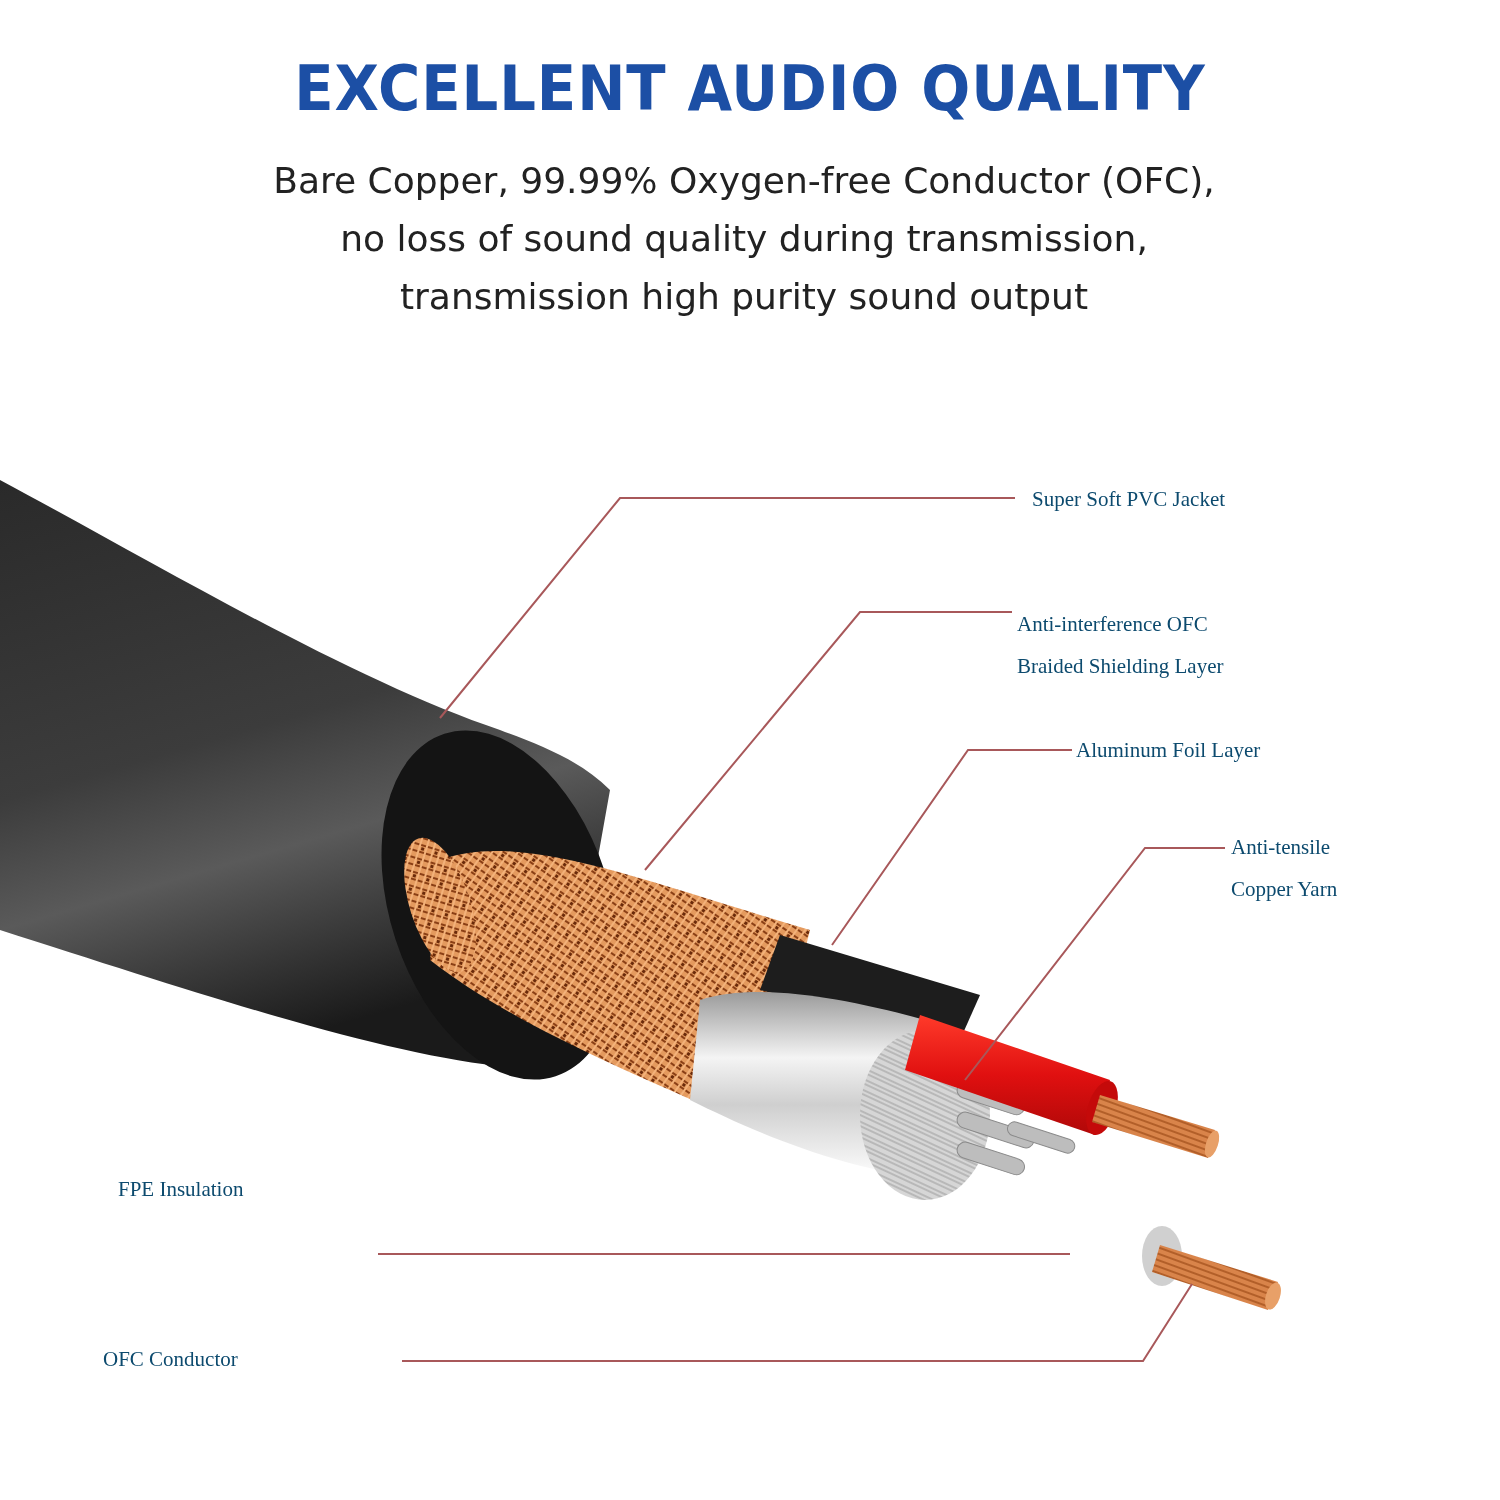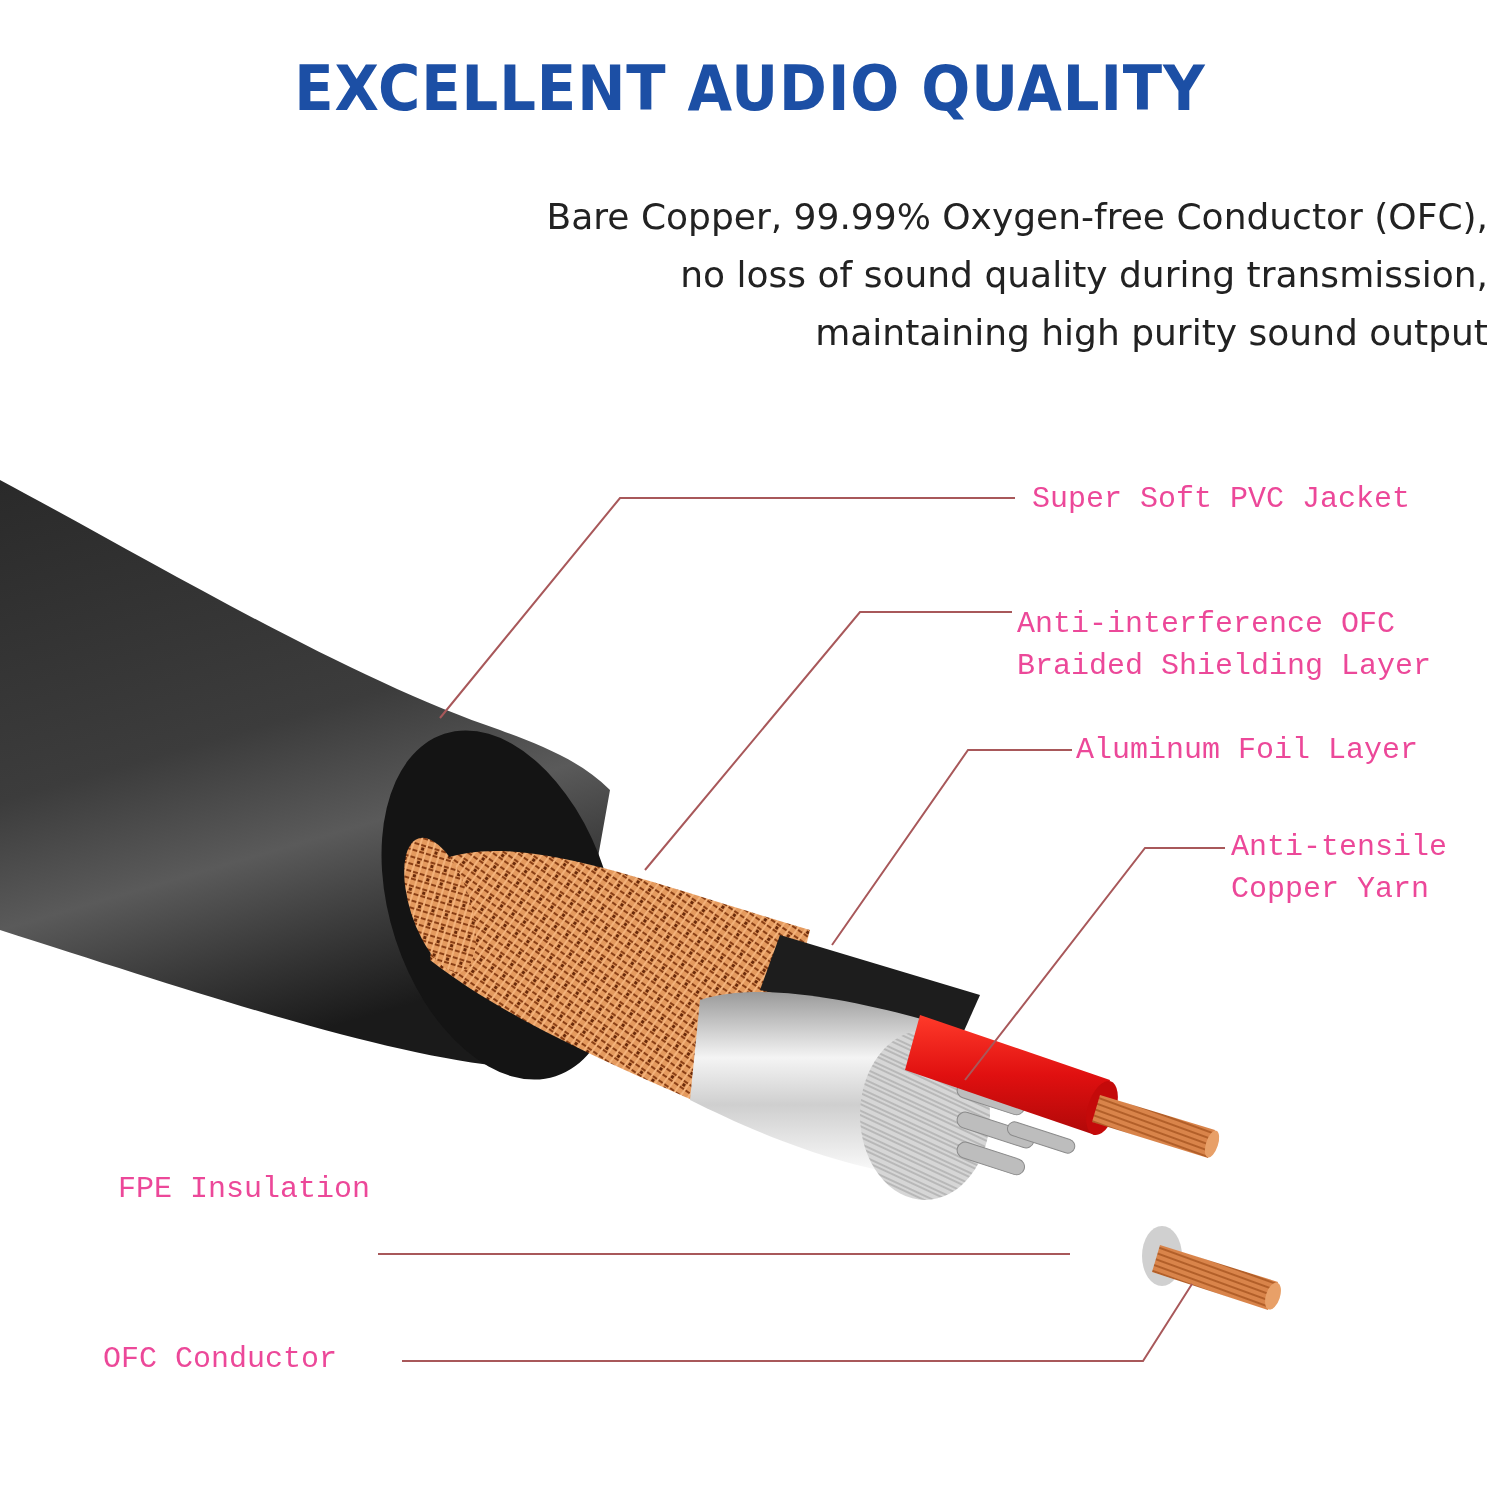--- a/index.html
+++ b/index.html
@@ -1,31 +1,31 @@
 <!DOCTYPE html>
 <html><head>
 <meta charset="utf-8">
 <style>
   html, body { margin:0; padding:0; background:#ffffff; }
   body { width:1500px; height:1500px; position:relative; overflow:hidden; font-family:"Liberation Sans", sans-serif; }
   .title { position:absolute; top:52px; left:0; width:1500px; text-align:center; font-family:"DejaVu Sans", sans-serif; font-weight:bold; font-size:62px; letter-spacing:1px; color:#1c4fa5; transform:scaleX(0.93); }
-  .desc { position:absolute; top:152px; left:0; width:1488px; text-align:right; font-family:"DejaVu Sans", sans-serif; font-size:36px; line-height:58px; color:#222;margin-top:36px; }
+  .desc { position:absolute; top:152px; left:0; width:1488px; text-align:center; font-family:"DejaVu Sans", sans-serif; font-size:36px; line-height:58px; color:#222; }
   .desc div { white-space:nowrap; }
-  .label { position:absolute; font-family:Liberation Mono, monospace; font-size:30px; line-height:42px; color:#ec4899; white-space:nowrap; }
+  .label { position:absolute; font-family:Liberation Serif, serif; font-size:21px; line-height:42px; color:#0c4a6e; white-space:nowrap; }
   svg.art { position:absolute; left:0; top:0; }
 </style>
 </head>
 <body>
 
 <div class="title">EXCELLENT AUDIO QUALITY</div>
 
 <div class="desc">
   <div>Bare Copper, 99.99% Oxygen-free Conductor (OFC),</div>
   <div>no loss of sound quality during transmission,</div>
-  <div>maintaining high purity sound output</div>
+  <div>transmission high purity sound output</div>
 </div>
 
 <svg class="art" width="1500" height="1500" viewBox="0 0 1500 1500">
   <defs>
     <linearGradient id="jacketGrad" x1="0" y1="0" x2="0.3" y2="1">
       <stop offset="0" stop-color="#2a2a2a"></stop>
       <stop offset="0.5" stop-color="#3c3c3c"></stop>
       <stop offset="0.7" stop-color="#5a5a5a"></stop>
       <stop offset="1" stop-color="#1a1a1a"></stop>
     </linearGradient>

